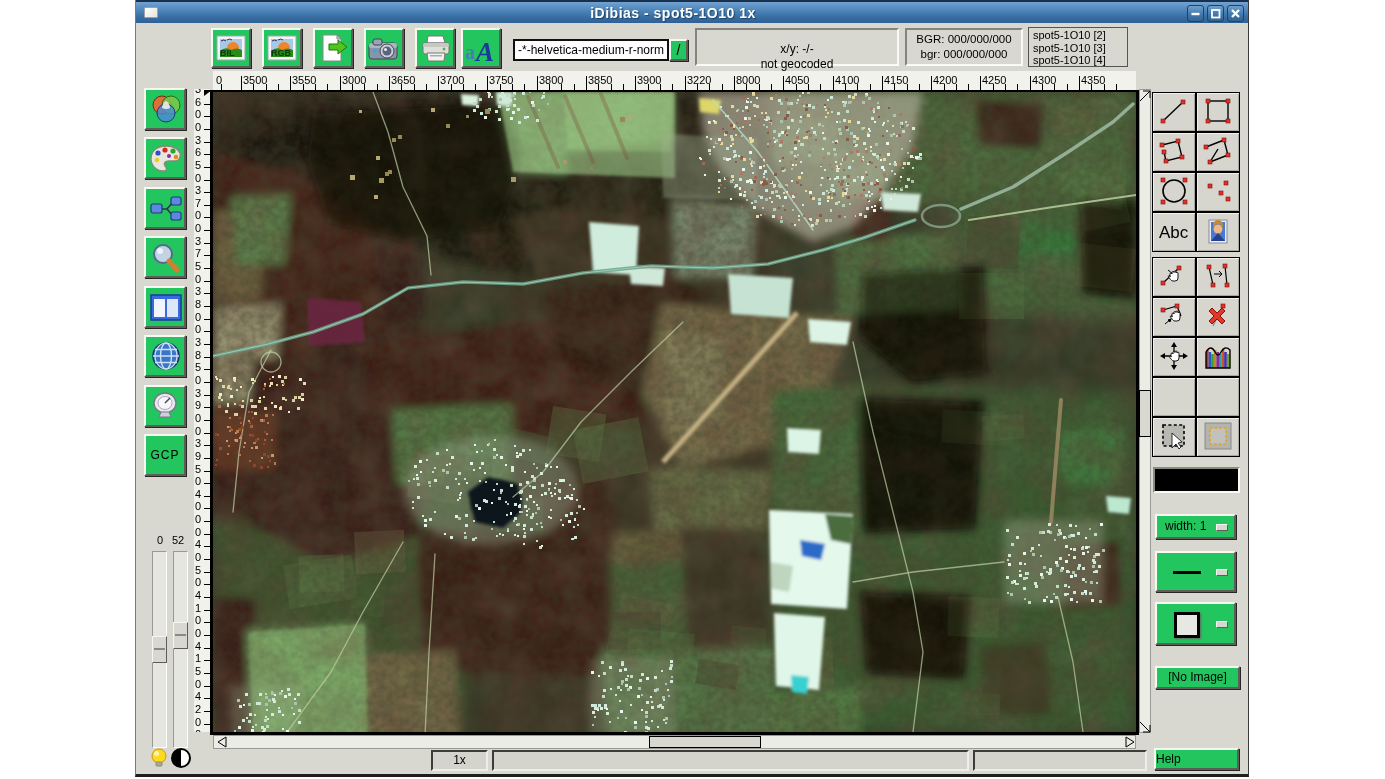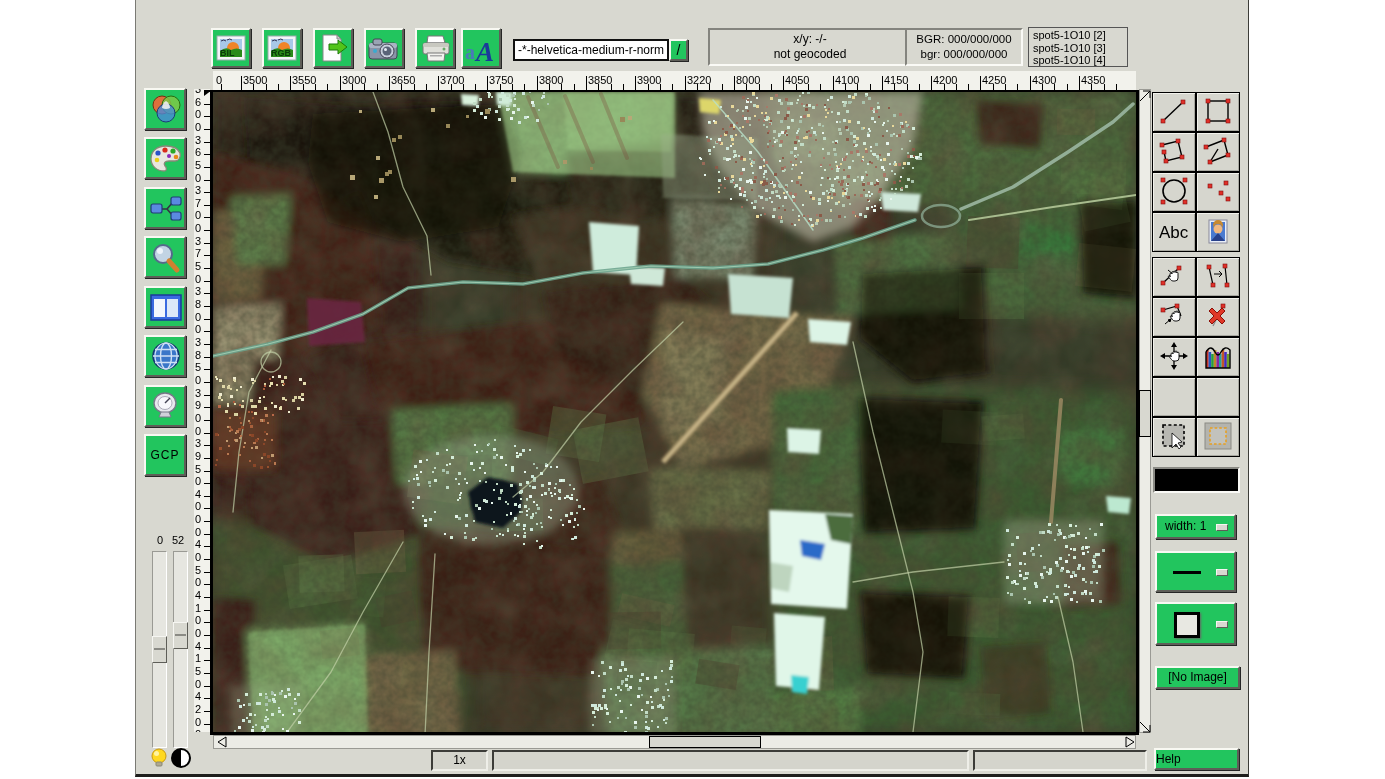--- a/index.html
+++ b/index.html
@@ -17,20 +17,33 @@
 .btn{position:absolute}
 .panel{position:absolute;font-size:12px;color:#000;text-align:center}
 .f{position:absolute;background:#d4d4cc;border:2px solid;border-color:#3c3c38 #eeeee8 #eeeee8 #3c3c38}
 .cell{position:absolute;width:44px;height:40px;background:#d6d6ce;border:1px solid #000;
  box-shadow:inset 1px 1px 0 #f2f2ec, inset -1px -1px 0 #a8a8a0}
 .rl{position:absolute;background:#f2f2ec;overflow:hidden}
 .tick{position:absolute;background:#000}
 .rtx{position:absolute;font-size:11px;color:#000;font-family:"Liberation Sans",sans-serif}
 </style></head><body>
 <div id="win">
+    <div id="title">
+      <div id="ticon"></div>
+      <div class="txt">iDibias - spot5-1O10 1x</div>
+      <div class="wbtn" style="left:1051px"><svg width="15" height="15" viewBox="0 0 15 15">
+          <line x1="3.5" y1="8" x2="11.5" y2="8" stroke="#fff" stroke-width="2.4"></line>
+        </svg></div>
+      <div class="wbtn" style="left:1071px"><svg width="15" height="15" viewBox="0 0 15 15">
+          <rect x="4" y="4" width="7.5" height="7.5" fill="none" stroke="#fff" stroke-width="1.8"></rect>
+        </svg></div>
+      <div class="wbtn" style="left:1091px"><svg width="15" height="15" viewBox="0 0 15 15">
+          <path d="M4 4 L11 11 M11 4 L4 11" stroke="#fff" stroke-width="2.3"></path>
+        </svg></div>
+    </div>
     <div class="btn raised" style="left:75px;top:28px;width:40px;height:40px">
       <svg width="30" height="26" viewBox="0 0 30 26" style="position:absolute;left:3px;top:5px">
 <rect x="1" y="1" width="28" height="24" fill="#f4f4f8" stroke="#9aa" stroke-width="1"></rect>
 <rect x="4" y="4" width="22" height="18" fill="#a8c8e8"></rect>
 <circle cx="17" cy="13" r="6" fill="#f08428"></circle>
 <path d="M4 16 Q10 11 15 15 Q21 12 26 15 L26 22 L4 22 Z" fill="#2a8a1a"></path>
 <path d="M5 6 q3 -2 5 0 M11 5 q3 -2 5 0" stroke="#335" stroke-width="1" fill="none"></path>
 <text x="4" y="21" font-size="9" font-weight="bold" fill="#0a3a0a" font-family="Liberation Sans">BIL</text>
 </svg>
     </div>
@@ -73,21 +86,21 @@
 </svg>
     </div>
     <div class="btn raised" style="left:325px;top:28px;width:40px;height:40px">
       <svg width="36" height="34" viewBox="0 0 36 34" style="position:absolute;left:1px;top:2px">
 <text x="1" y="27" font-size="20" font-weight="bold" fill="#4a7ab8" font-family="Liberation Serif">a</text>
 <text x="12" y="29" font-size="27" font-weight="bold" font-style="italic" fill="#1a3a9a" font-family="Liberation Serif">A</text>
 </svg>
     </div>
     <div style="position:absolute;left:377px;top:39px;width:156px;height:22px;background:#fff;border:2px solid #111;font-size:12px;line-height:18px;padding-left:3px;overflow:hidden;white-space:nowrap">-*-helvetica-medium-r-norm</div>
     <div class="raised" style="position:absolute;left:533px;top:39px;width:19px;height:22px;font-size:14px;text-align:center;line-height:18px">/</div>
-    <div class="panel sunken" style="left:572px;top:28px;width:204px;height:38px;padding-top:2px;line-height:15px">x/y: -/-<br>not geocoded</div>
+    <div class="panel sunken" style="left:559px;top:28px;width:204px;height:38px;padding-top:12px;line-height:15px">x/y: -/-<br>not geocoded</div>
     <div class="panel sunken" style="left:769px;top:28px;width:118px;height:38px;padding-top:2px;line-height:15px;font-size:11.5px">BGR: 000/000/000<br>bgr: 000/000/000</div>
     <div class="panel" style="left:892px;top:27px;width:100px;height:40px;border:1px solid #555;text-align:left;font-size:11px;line-height:12.6px;padding:1px 0 0 4px">spot5-1O10 [2]<br>spot5-1O10 [3]<br>spot5-1O10 [4]</div>
     <div class="btn raised" style="left:8px;top:88px;width:42px;height:42px">
       <svg width="34" height="32" viewBox="0 0 34 32" style="position:absolute;left:3px;top:3px">
 <circle cx="13" cy="12" r="9" fill="#e86a3a" fill-opacity="0.95" stroke="#7a2a10" stroke-width="1"></circle>
 <circle cx="22" cy="12" r="9" fill="#7cc848" fill-opacity="0.85" stroke="#2a6a10" stroke-width="1"></circle>
 <circle cx="17" cy="20" r="9" fill="#4a8ad8" fill-opacity="0.8" stroke="#1a3a7a" stroke-width="1"></circle>
 <path d="M17 8 a9 9 0 0 1 4 7 a9 9 0 0 1 -8 0 a9 9 0 0 1 4 -7z" fill="#eee" fill-opacity="0.9"></path>
 </svg>
     </div>

